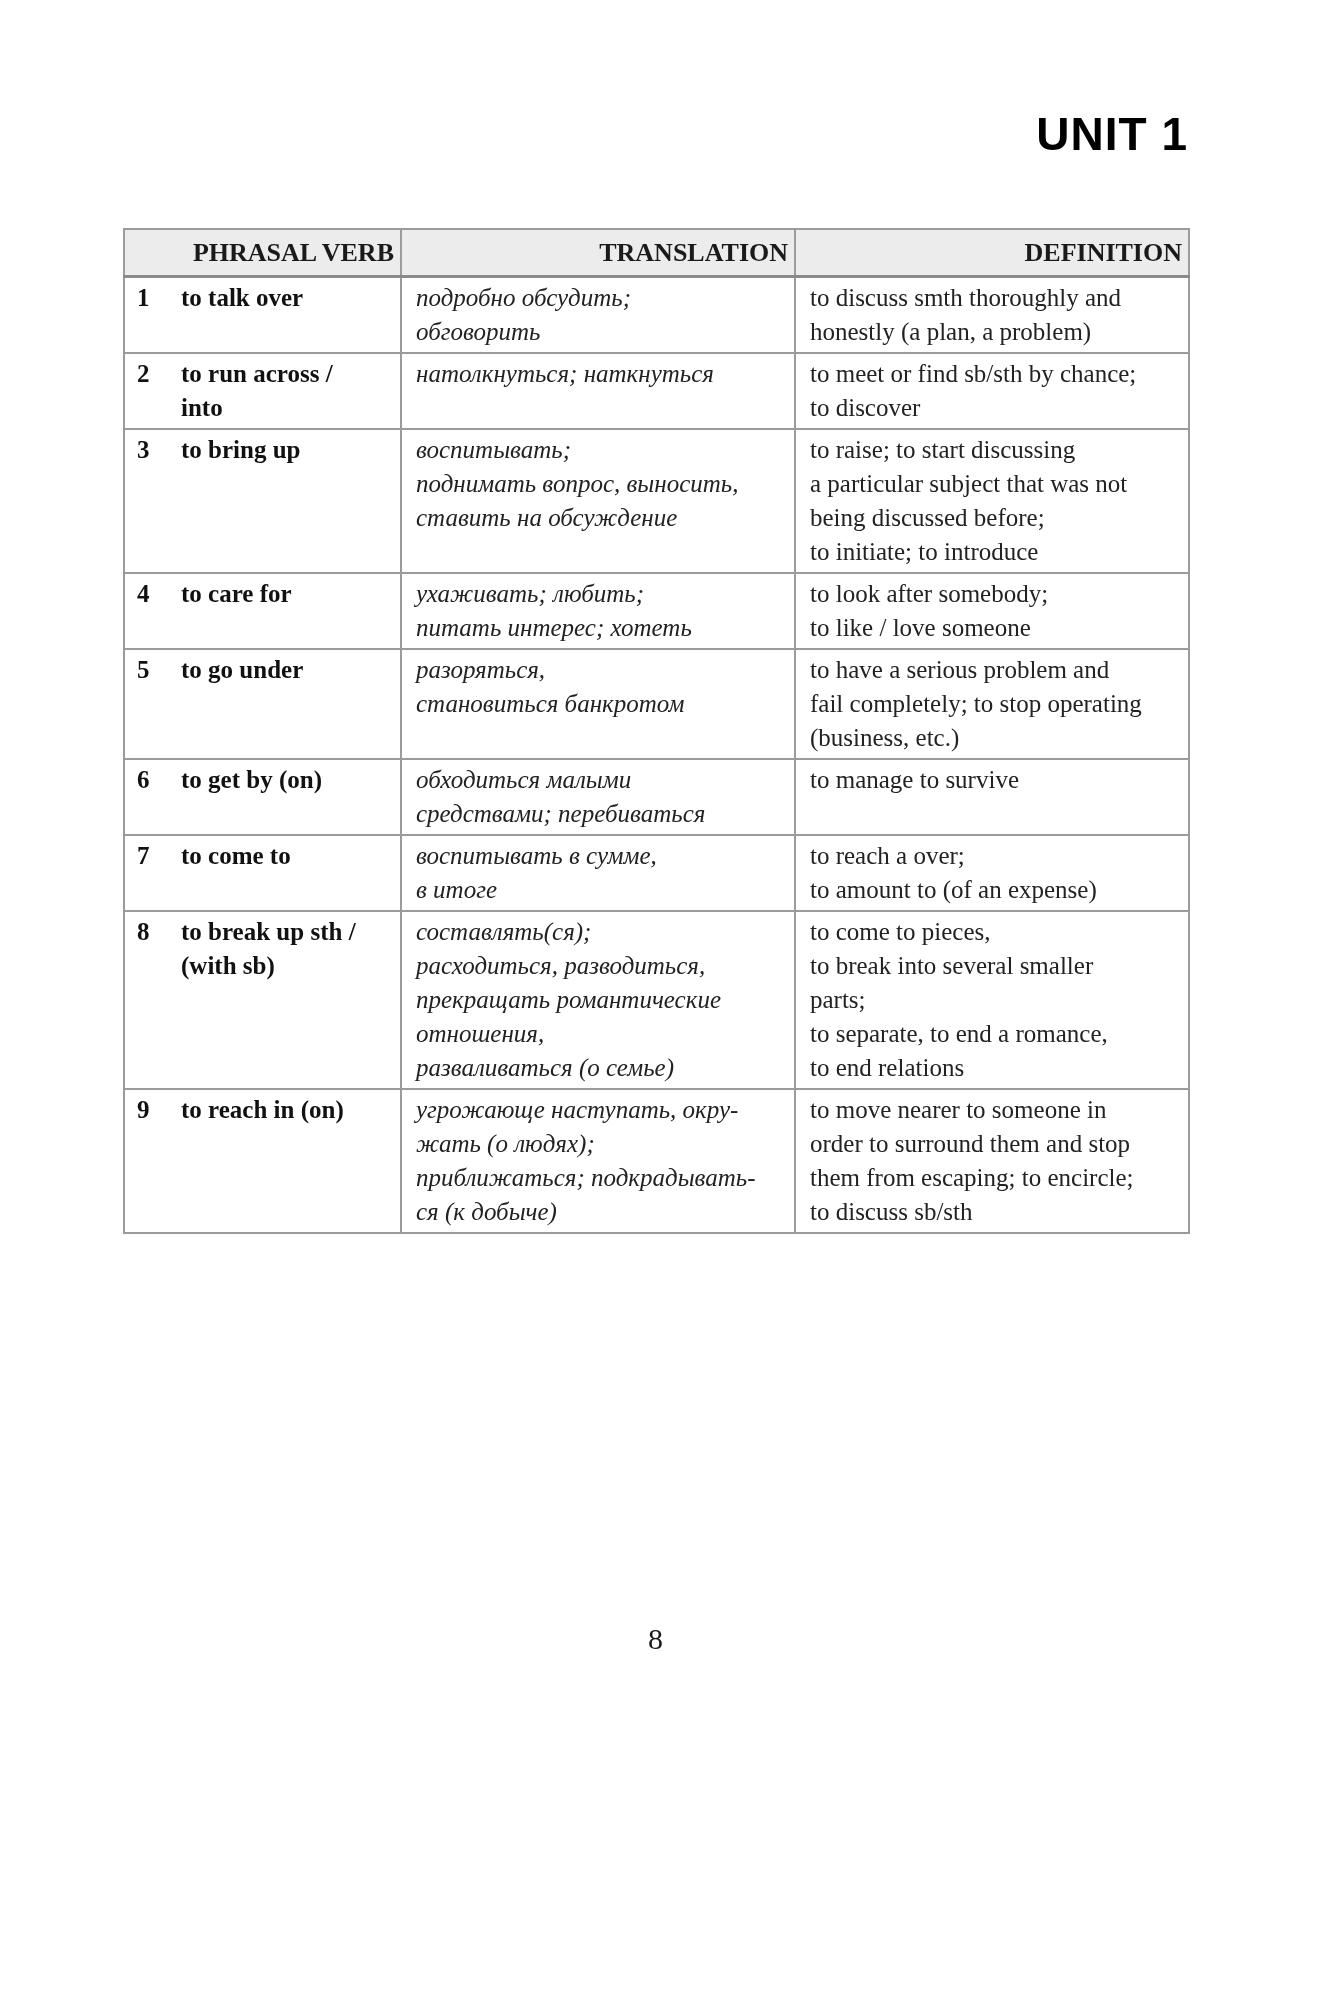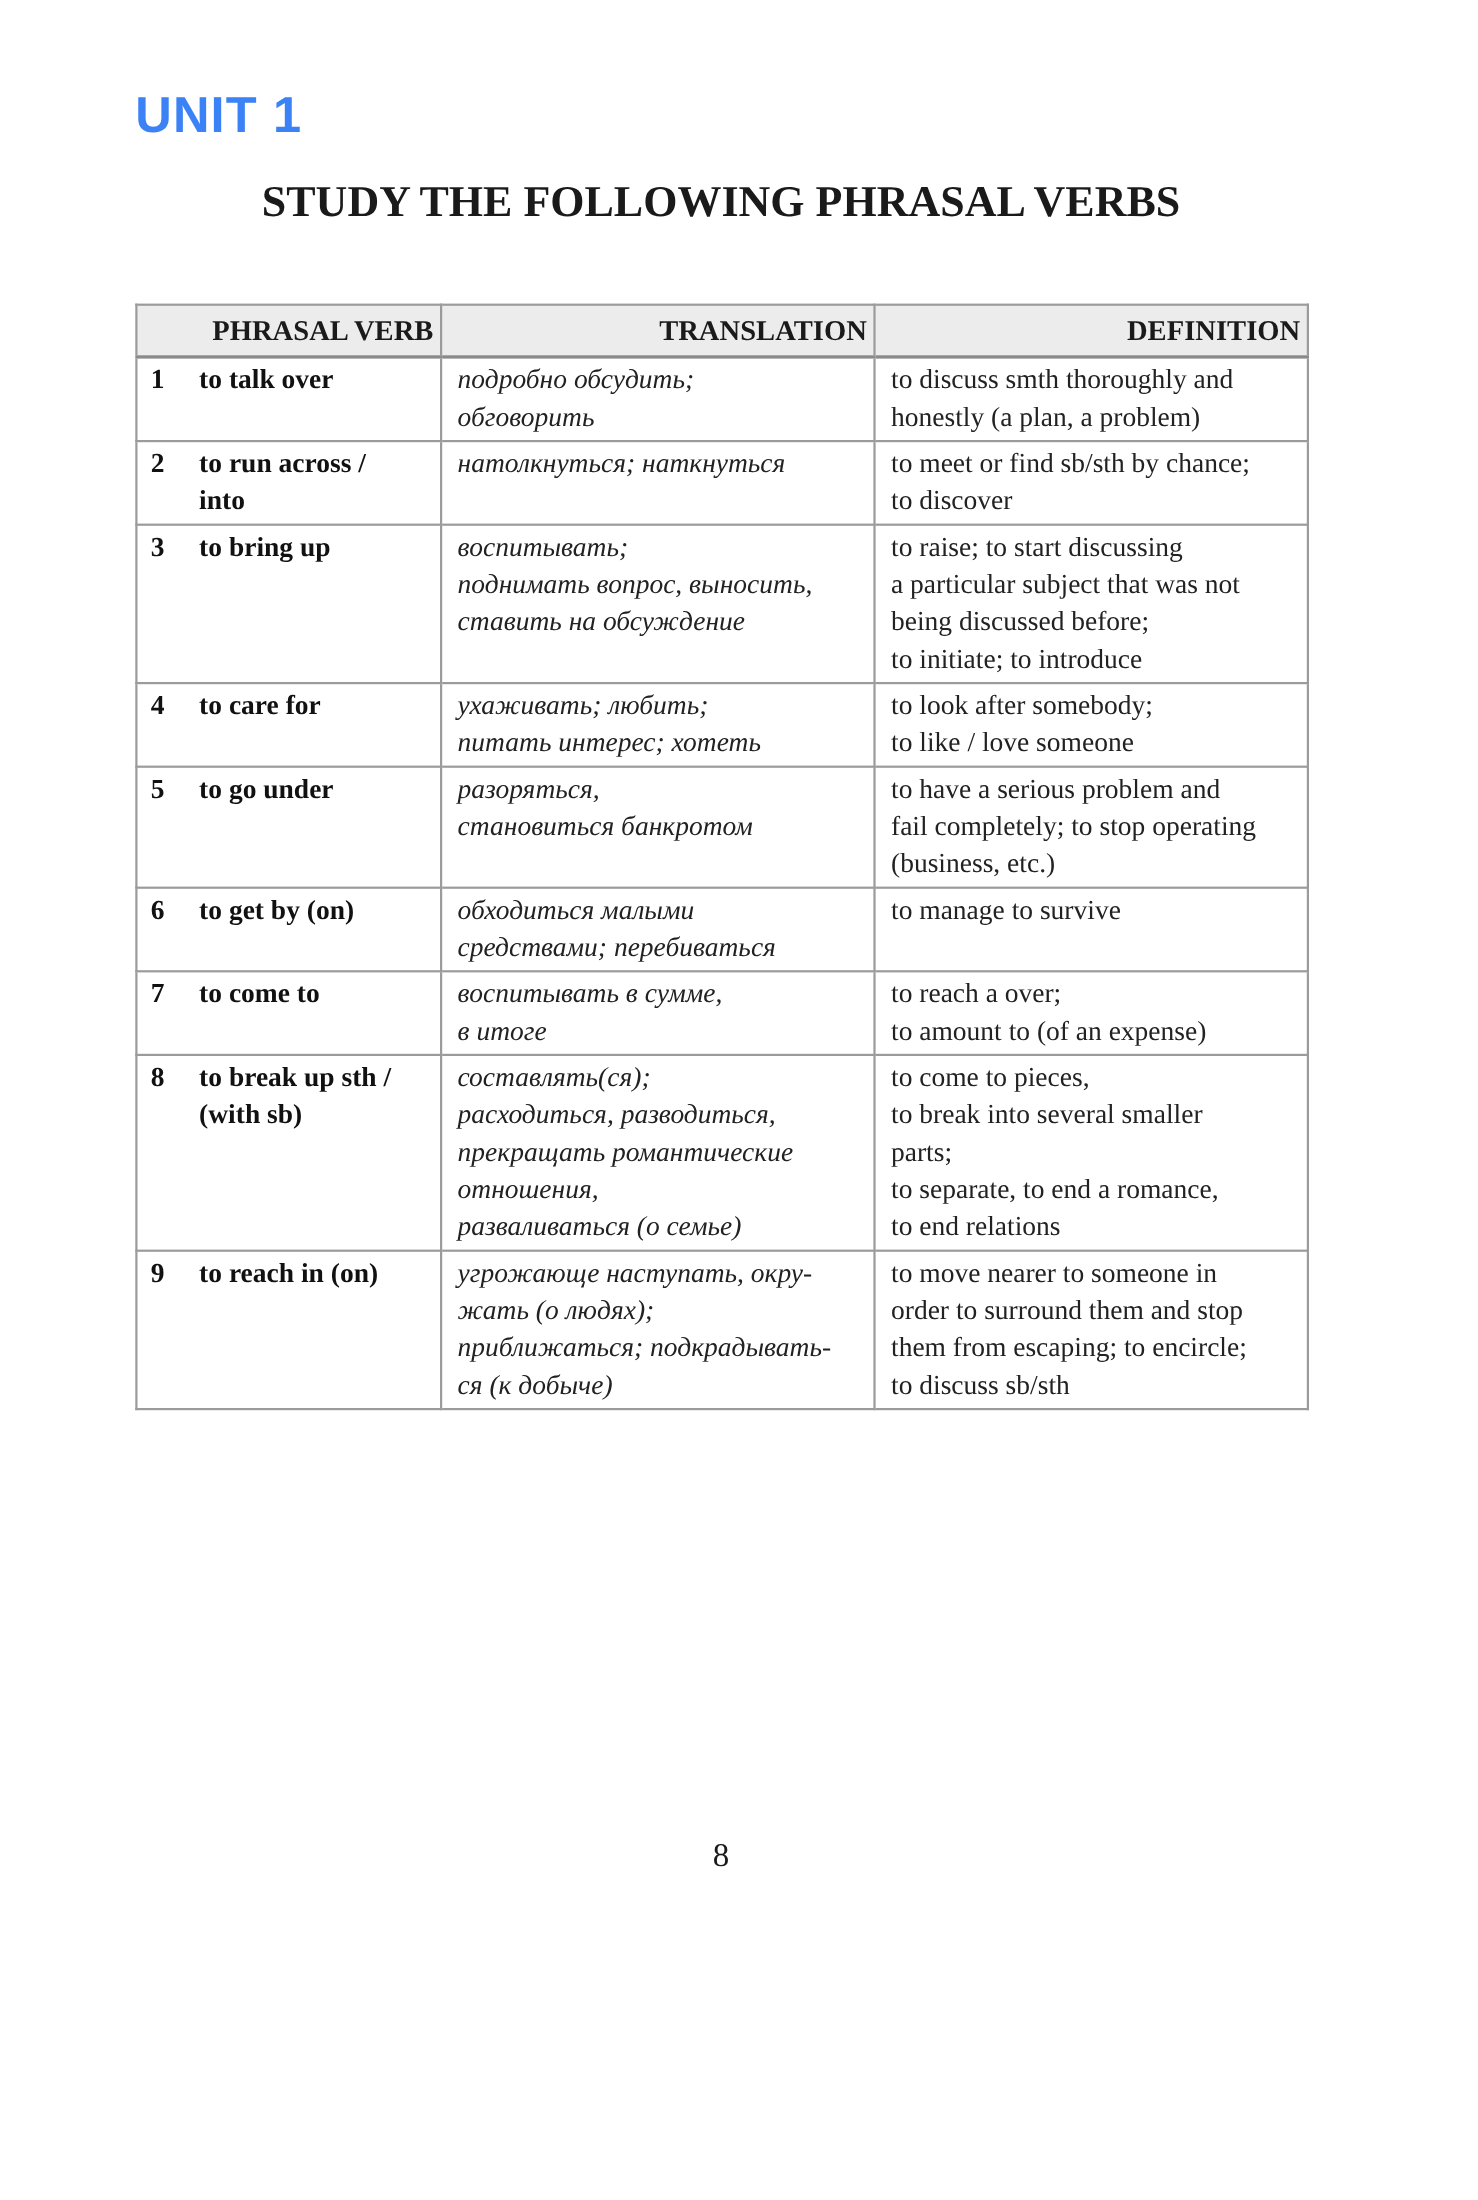--- a/index.html
+++ b/index.html
@@ -14,28 +14,28 @@
     color: #222222;
     position: relative;
   }
   .page {
     position: absolute;
     left: 123px;
     top: 0;
     width: 1065px;
   }
   .unit-title {
-    margin: 80px 0 0 0;
-    text-align: left;
+    margin: 110px 0 0 0;
+    text-align: right;
     font-family: "Liberation Sans", "DejaVu Sans", sans-serif;
     font-weight: bold;
     font-size: 46px;
     line-height: 48px;
     letter-spacing: 1px;
-    color: #3b82f6;
+    color: #000000;
   }
   .subtitle {
     margin: 32px 0 0 0;
     text-align: center;
     font-family: "Liberation Serif", "DejaVu Serif", serif;
     font-weight: bold;
     font-size: 40px;
     line-height: 46px;
     color: #1a1a1a;
   }
@@ -96,21 +96,20 @@
     color: #1a1a1a;
   }
 </style>
 </head>
 <body>
 
 <div class="page">
 
   <h1 class="unit-title">UNIT 1</h1>
 
-  <h2 class="subtitle">STUDY THE FOLLOWING PHRASAL VERBS</h2>
 
   <table class="pv-table">
     <colgroup>
       <col style="width:277px">
       <col style="width:394px">
       <col style="width:394px">
     </colgroup>
     <thead>
       <tr>
         <th>PHRASAL VERB</th>

